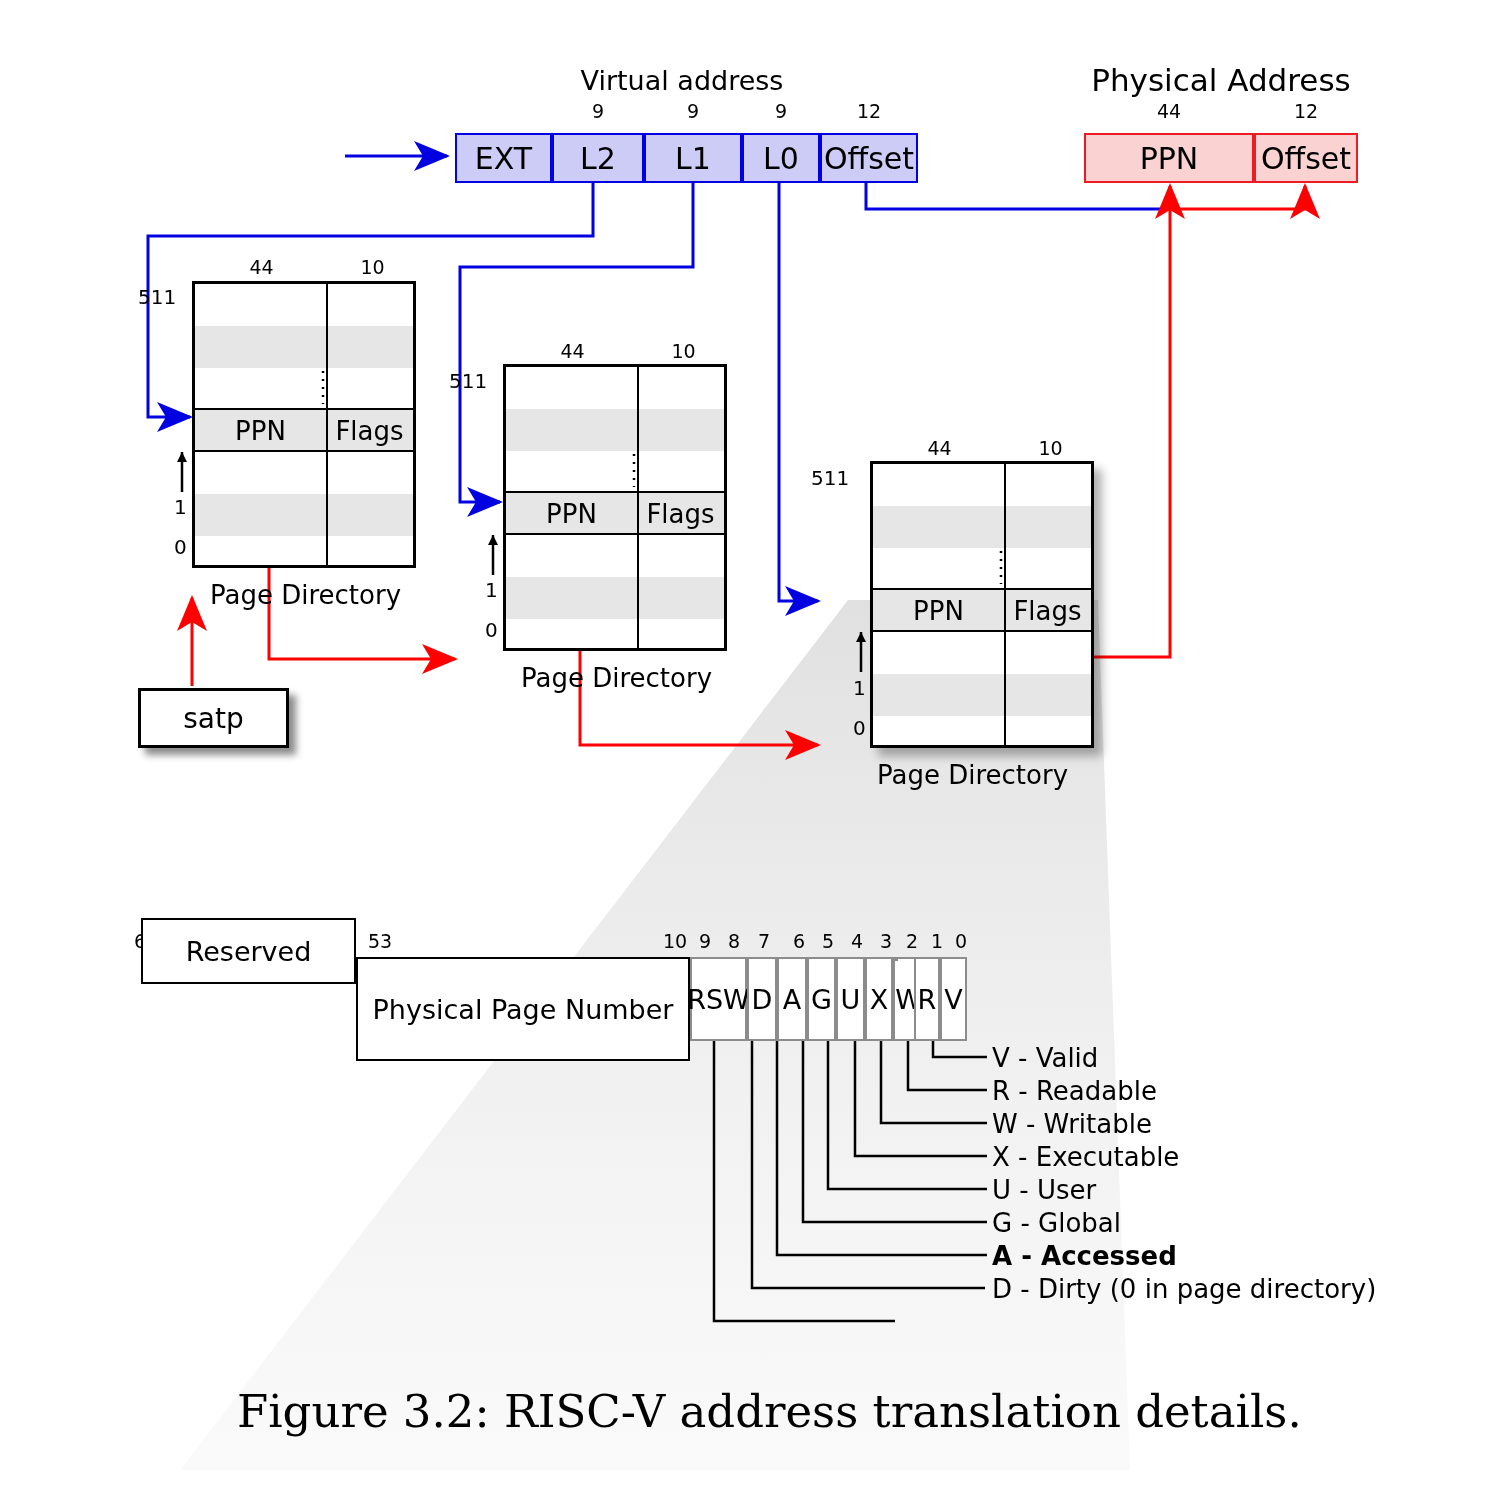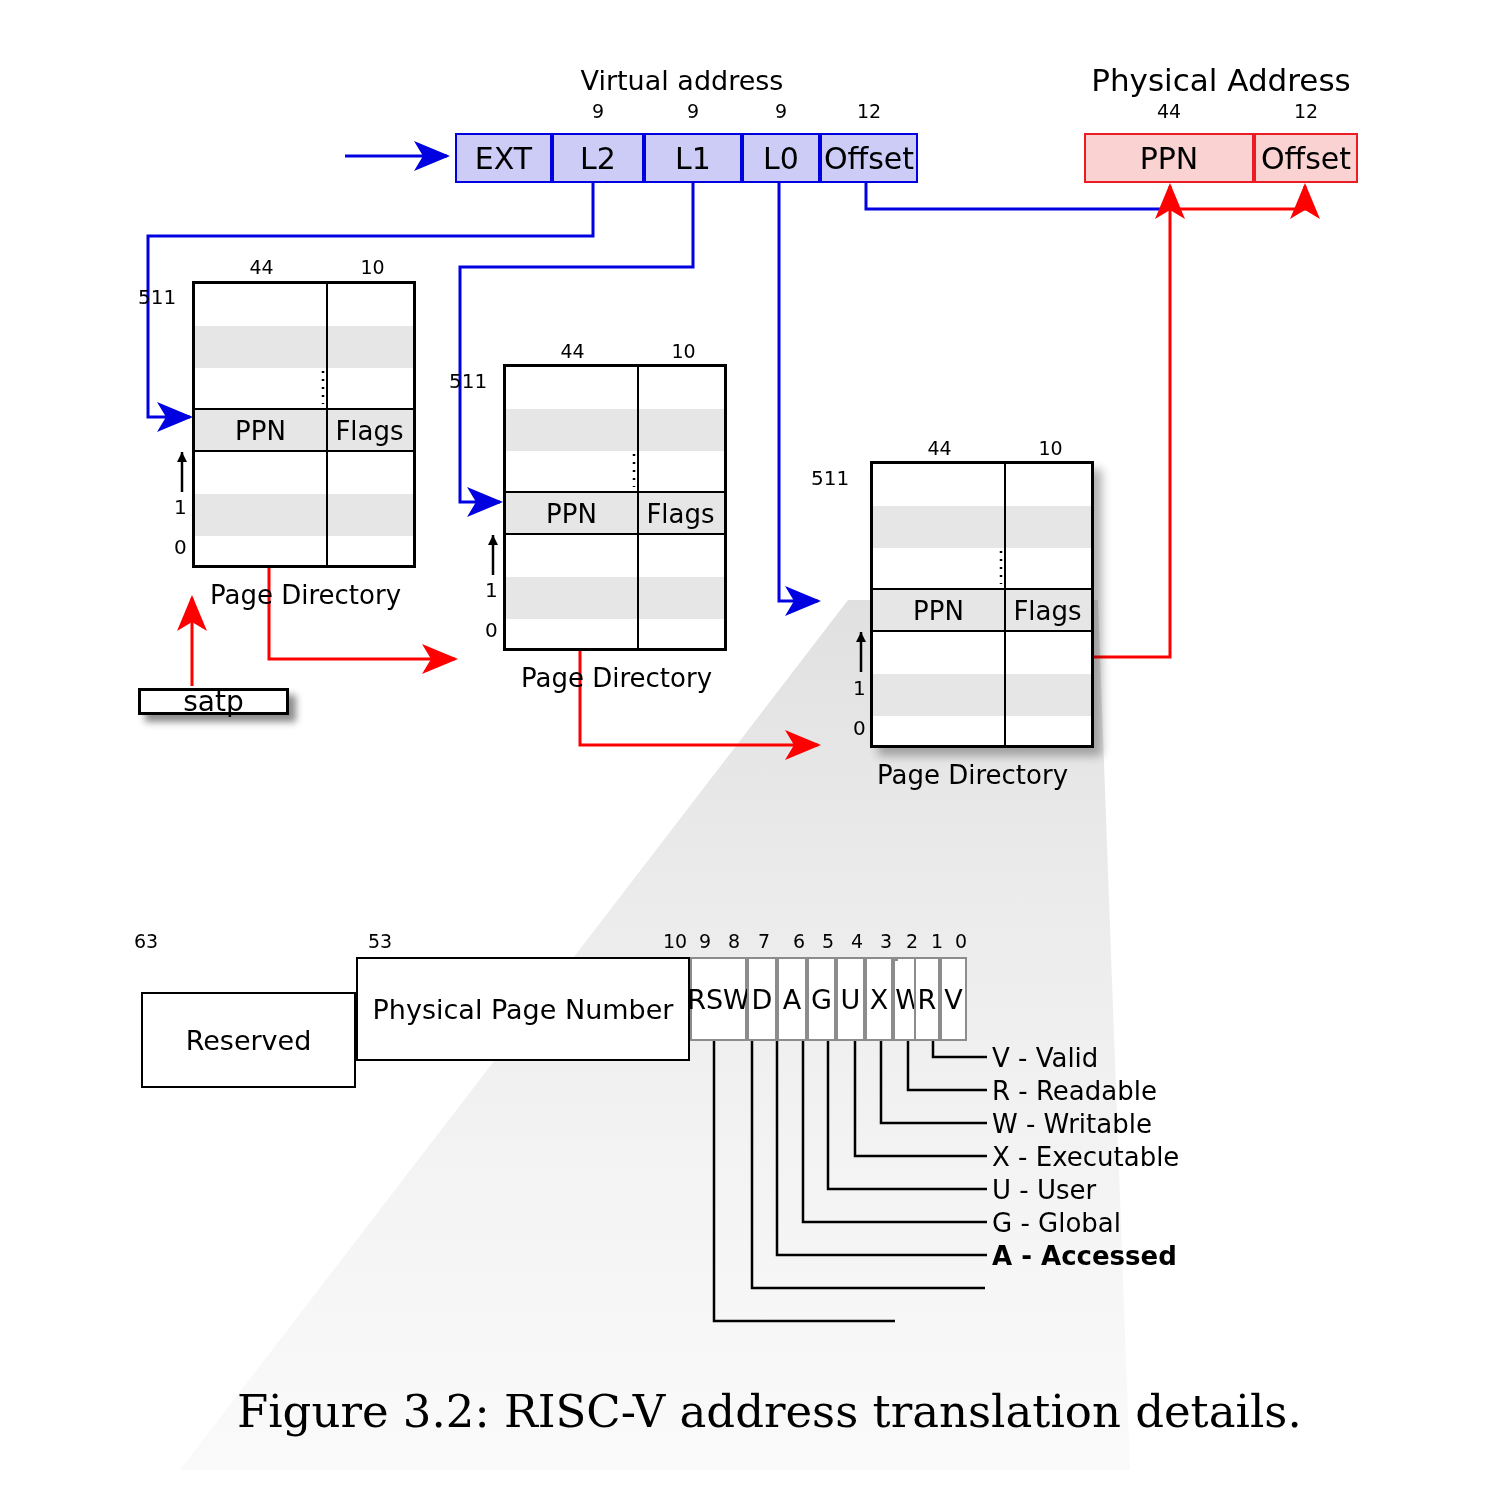--- a/index.html
+++ b/index.html
@@ -187,54 +187,55 @@
     <div class="hl" style="top:166px;"></div>
     <div class="vline" style="left:131px;"></div>
     <div class="rowtxt ctr" style="left:0px;top:126px;width:131px;height:42px;display:flex;">PPN</div>
     <div class="rowtxt ctr" style="left:131px;top:126px;width:87px;height:42px;display:flex;">Flags</div>
   </div>
   <svg class="layer">
     <line x1="1001" y1="551" x2="1001" y2="584" stroke="#000" stroke-width="2.5" stroke-dasharray="2,6"></line>
   </svg>
   <div class="abs pdlabel" style="left:877px;top:760px;">Page Directory</div>
 
-  <div class="abs satp ctr" style="left:138px;top:688px;width:151px;height:27px;">satp</div>
+  <div class="abs satp ctr" style="left:138px;top:688px;width:151px;height:60px;">satp</div>
 
   <div class="abs ptenum" style="left:134px;top:930px;">63</div>
   <div class="abs ptenum" style="left:368px;top:930px;">53</div>
   <div class="abs ptenum" style="left:663px;top:930px;">10</div>
 
   <div class="abs ptenum ctr" style="left:694px;top:930px;width:22px;">9</div>
   <div class="abs ptenum ctr" style="left:723px;top:930px;width:22px;">8</div>
   <div class="abs ptenum ctr" style="left:753px;top:930px;width:22px;">7</div>
   <div class="abs ptenum ctr" style="left:788px;top:930px;width:22px;">6</div>
   <div class="abs ptenum ctr" style="left:817px;top:930px;width:22px;">5</div>
   <div class="abs ptenum ctr" style="left:846px;top:930px;width:22px;">4</div>
   <div class="abs ptenum ctr" style="left:875px;top:930px;width:22px;">3</div>
   <div class="abs ptenum ctr" style="left:901px;top:930px;width:22px;">2</div>
   <div class="abs ptenum ctr" style="left:926px;top:930px;width:22px;">1</div>
   <div class="abs ptenum ctr" style="left:950px;top:930px;width:22px;">0</div>
 
-  <div class="abs pte-cell ctr" style="left:141px;top:992px;width:215px;height:96px;">Reserved</div>
+  <div class="abs pte-cell ctr" style="left:141px;top:918px;width:215px;height:66px;">Reserved</div>
   <div class="abs pte-cell ctr" style="left:356px;top:957px;width:334px;height:104px;">Physical Page Number</div>
 
   <div class="abs pte-bit ctr" style="left:690px;top:957px;width:57px;height:84px;">RSW</div>
   <div class="abs pte-bit ctr" style="left:747px;top:957px;width:30px;height:84px;">D</div>
   <div class="abs pte-bit ctr" style="left:777px;top:957px;width:30px;height:84px;">A</div>
   <div class="abs pte-bit ctr" style="left:807px;top:957px;width:29px;height:84px;">G</div>
   <div class="abs pte-bit ctr" style="left:836px;top:957px;width:29px;height:84px;">U</div>
   <div class="abs pte-bit ctr" style="left:865px;top:957px;width:28px;height:84px;">X</div>
   <div class="abs pte-bit ctr" style="left:893px;top:957px;width:31px;height:84px;">W</div>
   <div class="abs pte-bit ctr" style="left:894px;top:957px;width:0px;height:0px;"></div>
   <div class="abs pte-bit ctr" style="left:914px;top:957px;width:26px;height:84px;">R</div>
   <div class="abs pte-bit ctr" style="left:940px;top:957px;width:27px;height:84px;">V</div>
 
   <div class="legend" style="left:992px;top:1043px;">V - Valid</div>
   <div class="legend" style="left:992px;top:1076px;">R  - Readable</div>
   <div class="legend" style="left:992px;top:1109px;">W - Writable</div>
   <div class="legend" style="left:992px;top:1142px;">X - Executable</div>
   <div class="legend" style="left:992px;top:1175px;">U - User</div>
   <div class="legend" style="left:992px;top:1208px;">G - Global</div>
   <div class="legend b" style="left:992px;top:1241px;">A - Accessed</div>
+  <div class="legend" style="left:992px;top:1274px;">D - Dirty (0 in page directory)</div>
 
   <div class="caption" style="left:237px;top:1385px;">Figure 3.2: RISC-V address translation details.</div>
 
 </div>
 
 </body></html>

